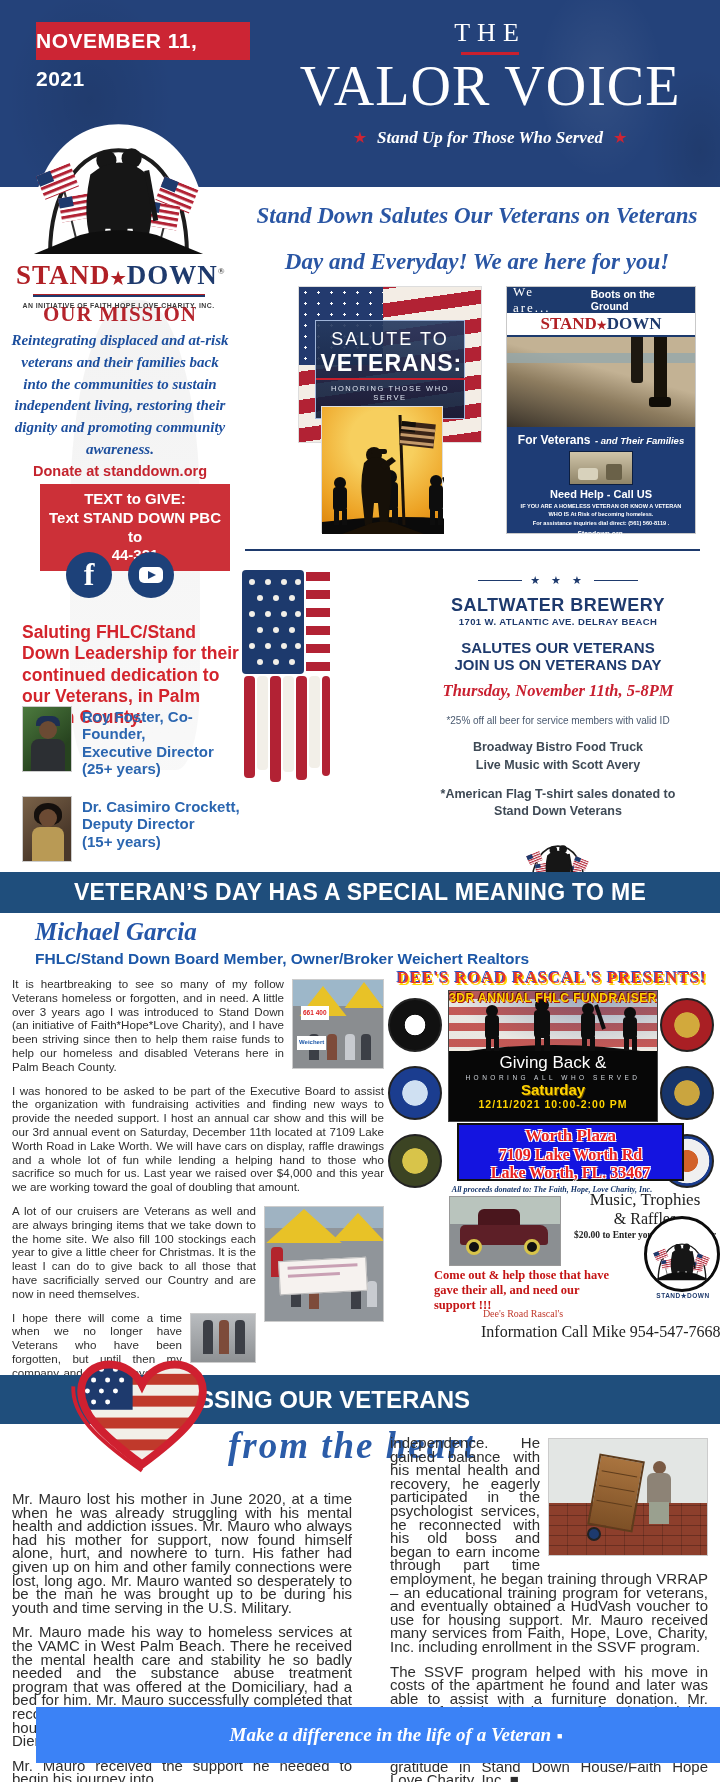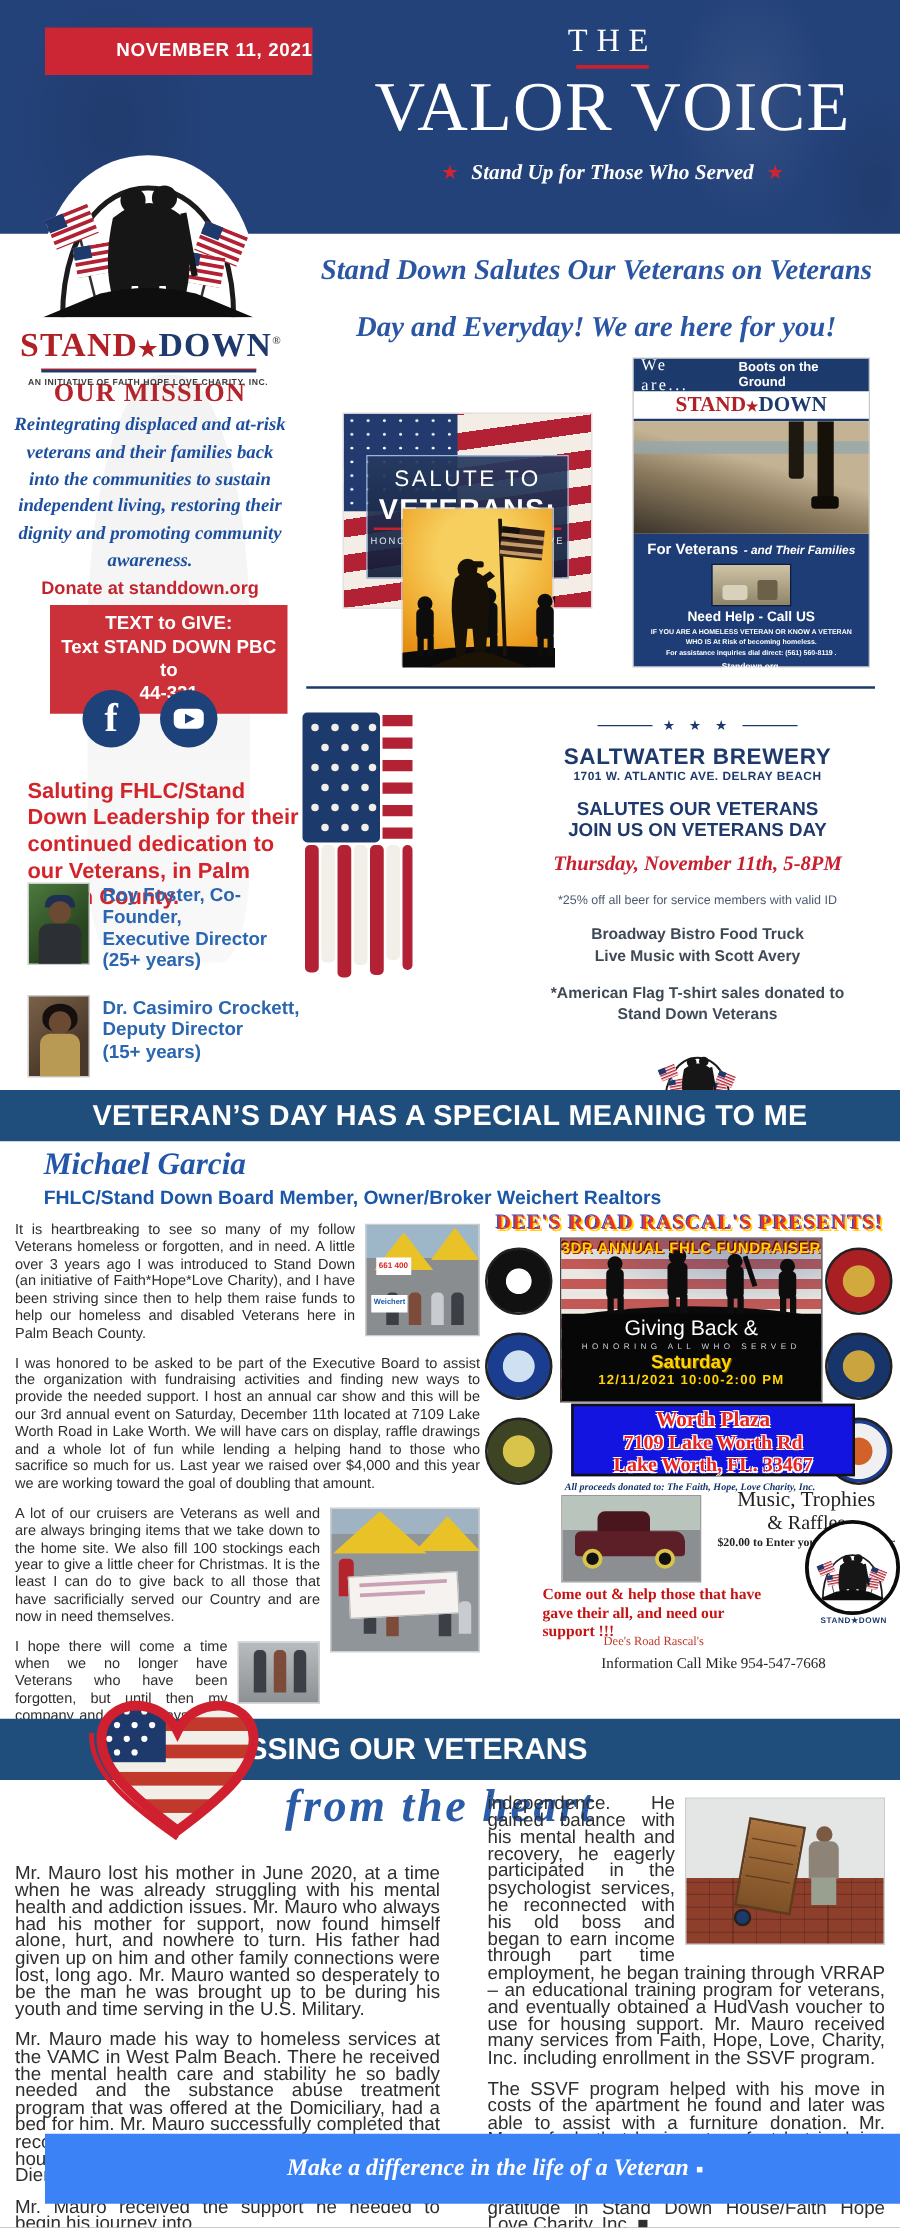--- a/index.html
+++ b/index.html
@@ -7,21 +7,21 @@
   body { font-family:"Liberation Sans", sans-serif; }
   #page { position:relative; width:720px; height:1782px; margin:0 auto; background:#fff; overflow:hidden; }
   .abs { position:absolute; }
 
   
   .header { left:0; top:0; width:720px; height:187px; background-color:#24427a;
     background-image: radial-gradient(ellipse 90px 140px at 600px 80px, rgba(255,255,255,.07), transparent 70%),
                       radial-gradient(ellipse 120px 160px at 90px 100px, rgba(0,0,0,.10), transparent 70%),
                       radial-gradient(ellipse 70px 120px at 700px 150px, rgba(0,0,0,.10), transparent 70%);}
   .date-badge { left:36px; top:22px; width:214px; height:38px; background:#cc2534; color:#fff;
-    font-weight:bold; font-size:15px; letter-spacing:.5px; text-align:right; line-height:38px; }
+    font-weight:bold; font-size:21px; letter-spacing:.5px; text-align:left; line-height:38px; }
   .masthead { left:280px; top:18px; width:420px; text-align:center; color:#fff; }
   .mh-kicker { font-family:"Liberation Serif",serif; font-size:26px; letter-spacing:7px; }
   .mh-rule { width:58px; height:3px; background:#c9202e; margin:4px auto 2px; }
   .mh-title { font-family:"Liberation Serif",serif; font-size:56px; letter-spacing:1px; line-height:1.05; }
   .mh-tagrow { margin-top:12px; font-size:17px; }
   .mh-star { color:#cc2534; font-size:16px; padding:0 10px; }
   .mh-tag { font-family:"Liberation Serif",serif; font-style:italic; font-weight:bold; }
 
   
   .watermark { left:70px; top:300px; width:130px; height:470px; border-radius:45% 45% 18% 18%;
@@ -54,22 +54,22 @@
   .p-head { position:absolute; left:16px; top:14px; width:18px; height:18px; border-radius:50%; background:#6b4a33; }
   .p-cap  { position:absolute; left:13px; top:9px;  width:24px; height:10px; border-radius:8px 8px 0 0; background:#1e2f52; }
   .p-hair { position:absolute; left:11px; top:6px;  width:28px; height:22px; border-radius:50% 50% 40% 40%; background:#15100d; }
   .p-body { position:absolute; left:8px; top:32px; width:34px; height:34px; border-radius:8px 8px 0 0; background:#2c2f33; }
   .p-dress{ position:absolute; left:9px; top:30px; width:32px; height:36px; border-radius:8px 8px 0 0; background:#b99a55; }
   .leader-text { color:#2b66b0; font-weight:bold; font-size:15px; line-height:1.15; padding-top:2px; }
 
   
   .hero-script { left:242px; top:193px; width:470px; text-align:center; color:#2a56a4;
     font-family:"Liberation Serif",serif; font-style:italic; font-weight:bold; font-size:23px; line-height:46px; }
-  .salute-img { left:274px; top:286px; width:200px; height:157px; overflow:hidden; border:1px solid #ddd;
-    background:repeating-linear-gradient(172deg,#b22234 0 14px,#f3ede5 14px 28px);margin-top:44px; }
+  .salute-img { left:298px; top:286px; width:184px; height:157px; overflow:hidden; border:1px solid #ddd;
+    background:repeating-linear-gradient(172deg,#b22234 0 14px,#f3ede5 14px 28px); }
   .salute-canton { position:absolute; left:0; top:0; width:46%; height:50%; background:#233a6e;
     background-image:radial-gradient(#fff 1.2px, transparent 1.5px); background-size:13px 11px; }
   .salute-panel { position:absolute; left:9%; right:9%; top:21%; bottom:15%; text-align:center; color:#fff;
     background:linear-gradient(rgba(38,58,96,.92),rgba(16,27,54,.92)); border:1px solid #9fb4d8; padding-top:8px; }
   .sal1 { font-size:18px; letter-spacing:2px; }
   .sal2 { font-size:23px; font-weight:bold; letter-spacing:1px; border-bottom:2px solid #c9202e; display:inline-block; padding:0 4px 1px; }
   .sal3 { font-size:7.5px; letter-spacing:1.6px; margin-top:4px; color:#dfe6f2; }
   .boots-flyer { left:506px; top:286px; width:190px; height:248px; border:1px solid #c9c9c9; background:#fff; }
   .bf-top { height:26px; background:#1d3a6d; color:#fff; display:flex; align-items:center; padding:0 6px; gap:6px; }
   .bf-weare { font-family:"Liberation Serif",serif; font-size:13px; letter-spacing:2px; }
@@ -175,21 +175,21 @@
   .car-w1,.car-w2 { position:absolute; top:42px; width:16px; height:16px; border-radius:50%; background:#111; border:3px solid #d8c44a; }
   .car-w1 { left:16px; } .car-w2 { left:74px; }
   .cs-music { position:absolute; left:186px; top:222px; width:146px; text-align:center;
     font-family:"Liberation Serif",serif; color:#222; }
   .cs-m1 { font-size:17px; } .cs-m2 { font-size:16px; }
   .cs-entry { font-size:9.5px; font-weight:bold; margin-top:2px; }
   .cs-comeout { position:absolute; left:48px; top:300px; width:178px; text-align:left;
     font-family:"Liberation Serif",serif; font-weight:bold; font-size:12.5px; color:#c41414; line-height:1.2; }
   .cs-club { position:absolute; left:48px; top:340px; width:178px; text-align:center;
     font-family:Liberation Serif, serif; font-size:10px; color:#c0392b; }
-  .cs-info { position:absolute; left:95px; top:355px; width:240px; font-family:"Liberation Serif",serif; font-size:12px; color:#222; }
+  .cs-info { position:absolute; left:95px; top:355px; width:240px; font-family:"Liberation Serif",serif; font-size:16px; color:#222; }
   .cs-logo { position:absolute; left:258px; top:248px; width:78px; height:92px; text-align:center; }
   .cs-logo-circle { width:76px; height:76px; border-radius:50%; background:#fff; border:3px solid #0c0c0c; overflow:hidden; }
   .cs-logocap { font-size:6.5px; font-weight:bold; color:#1e3a6d; letter-spacing:.5px; }
 
   
   .heart-wrap { left:52px; top:1352px; width:180px; height:128px; z-index:3; }
   .from-heart { left:228px; top:1424px; width:390px; color:#2b5ca8;
     font-family:"Liberation Serif",serif; font-style:italic; font-weight:bold; font-size:37px; letter-spacing:2px; }
   .m-col { font-size:15px; line-height:13.6px; color:#2e2e2e; text-align:justify; }
   .m-col p { margin-bottom:11px; }

